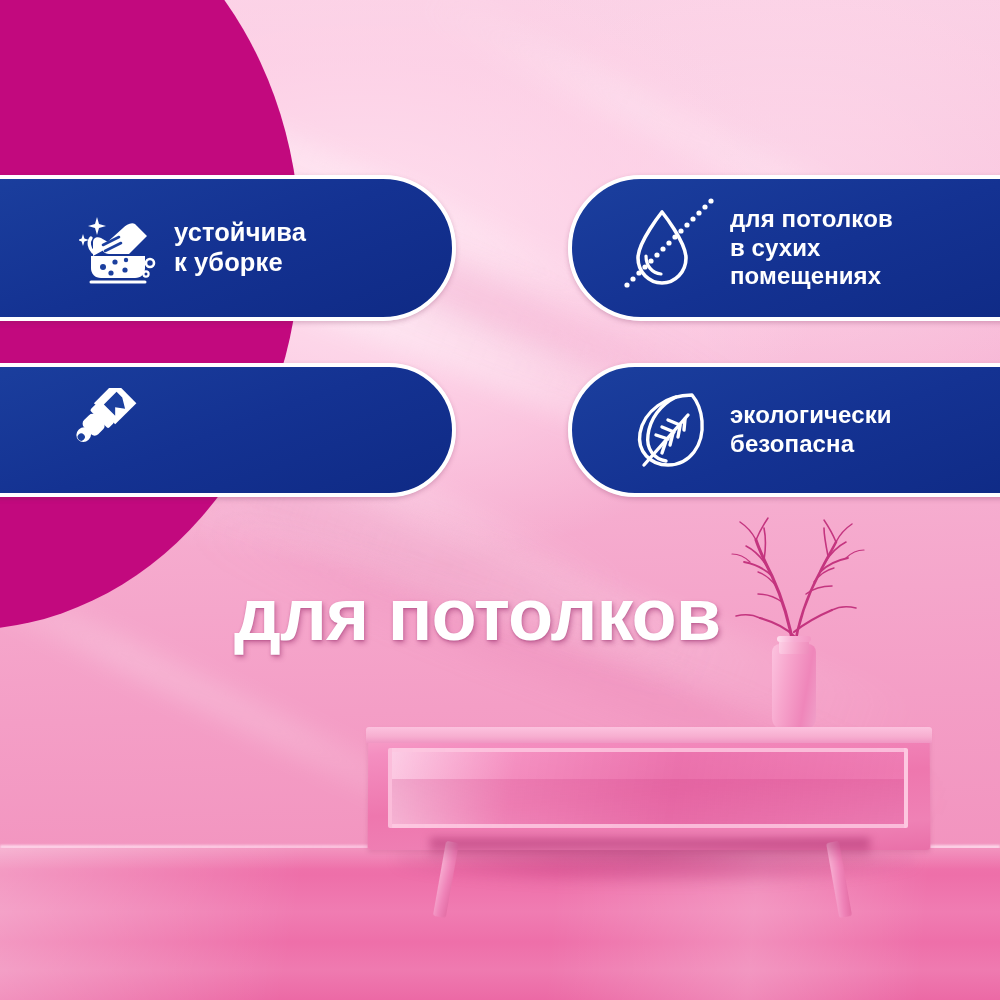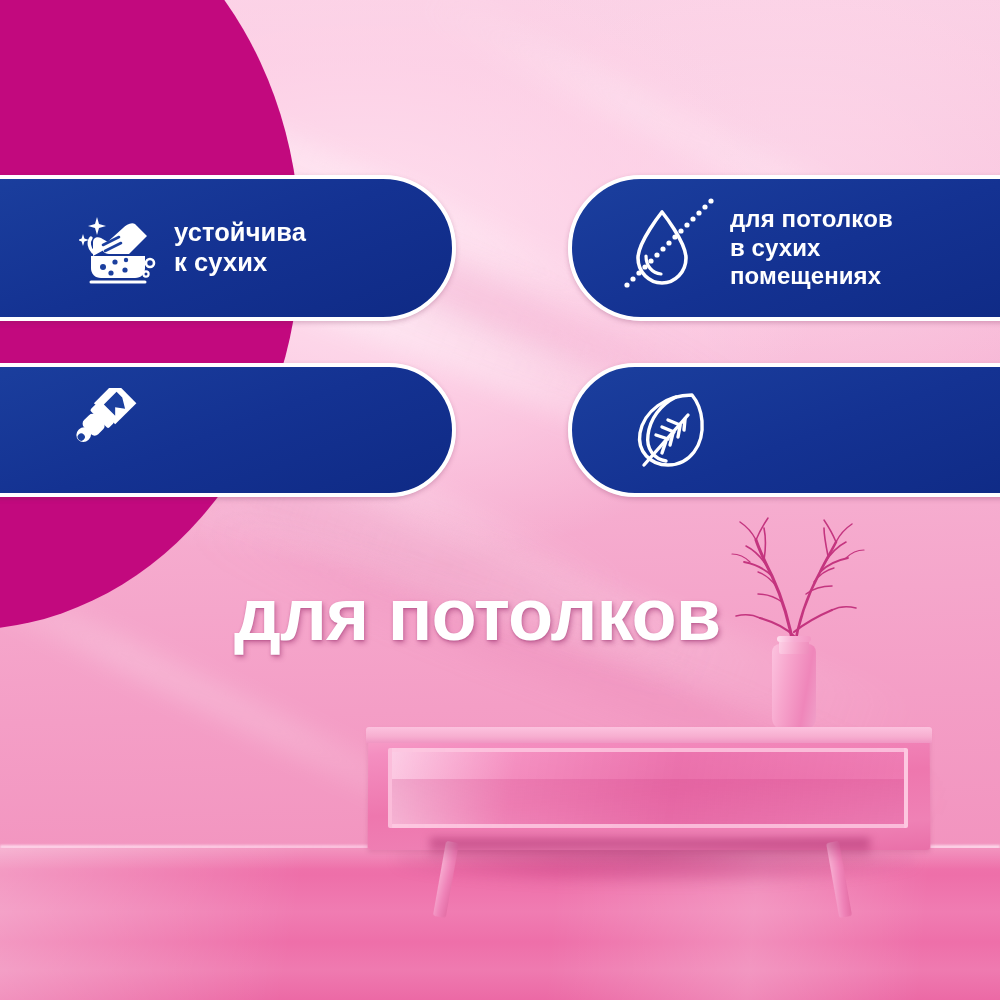--- a/index.html
+++ b/index.html
@@ -209,21 +209,21 @@
         <circle cx="32" cy="61" r="2.6" fill="#1b3f9e"></circle>
         <circle cx="46" cy="58" r="2.6" fill="#1b3f9e"></circle>
         <circle cx="47" cy="48" r="2.2" fill="#1b3f9e"></circle>
         <circle cx="71" cy="51" r="4" stroke="#fff" stroke-width="2.6" fill="none"></circle>
         <circle cx="67" cy="62" r="2.6" stroke="#fff" stroke-width="2.2" fill="none"></circle>
         <path d="M18 5 L 20 12 L 27 14 L 20 16 L 18 23 L 16 16 L 9 14 L 16 12 Z" fill="#fff"></path>
         <path d="M4 22 L 5.4 26.6 L 10 28 L 5.4 29.4 L 4 34 L 2.6 29.4 L -2 28 L 2.6 26.6 Z" fill="#fff"></path>
       </svg>
     </div>
     <div class="badge-text">устойчива
-к сухих</div>
+к уборке</div>
   </div>
 
   <div class="badge right row1">
     <div class="badge-icon">
       <svg width="96" height="100" viewBox="0 0 96 100" fill="none">
         <path d="M40 14 C 40 14, 16 44, 16 60 C 16 74, 27 85, 40 85 C 53 85, 64 74, 64 60 C 64 44, 40 14, 40 14 Z" stroke="#fff" stroke-width="3.6" fill="none" stroke-linejoin="round"></path>
         <path d="M24 58 C 24 68, 30 75, 39 76" stroke="#fff" stroke-width="3.2" fill="none" stroke-linecap="round"></path>
         <g fill="#fff">
           <circle cx="89" cy="3" r="2.6"></circle>
             <circle cx="83" cy="9" r="2.6"></circle>
@@ -271,15 +271,17 @@
         <path d="M18 80 L 62 30"></path>
         <path d="M42 54 L 30 50"></path>
         <path d="M48 47 L 36 42"></path>
         <path d="M54 40 L 42 35"></path>
         <path d="M40 56 L 36 68"></path>
         <path d="M47 48 L 44 60"></path>
         <path d="M54 41 L 52 52"></path>
         <path d="M59 34 L 58 45"></path>
       </svg>
     </div>
+    <div class="badge-text">экологически
+безопасна</div>
   </div>
 
 </div>
 
 </body></html>

